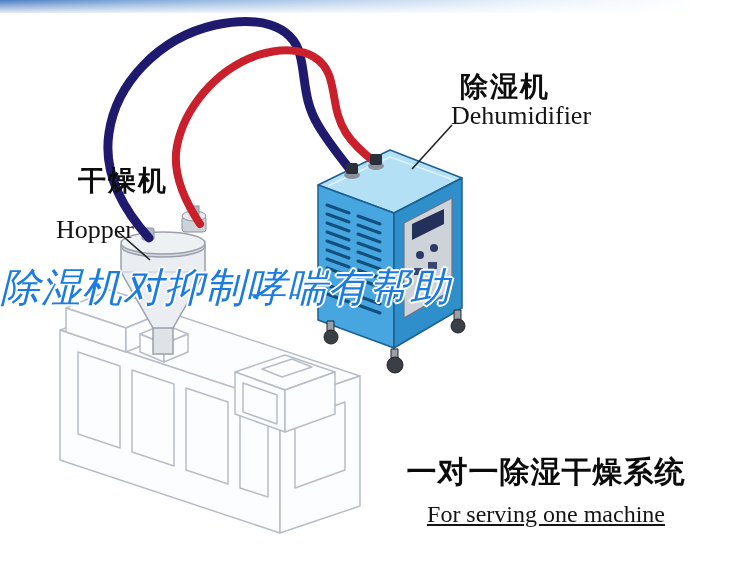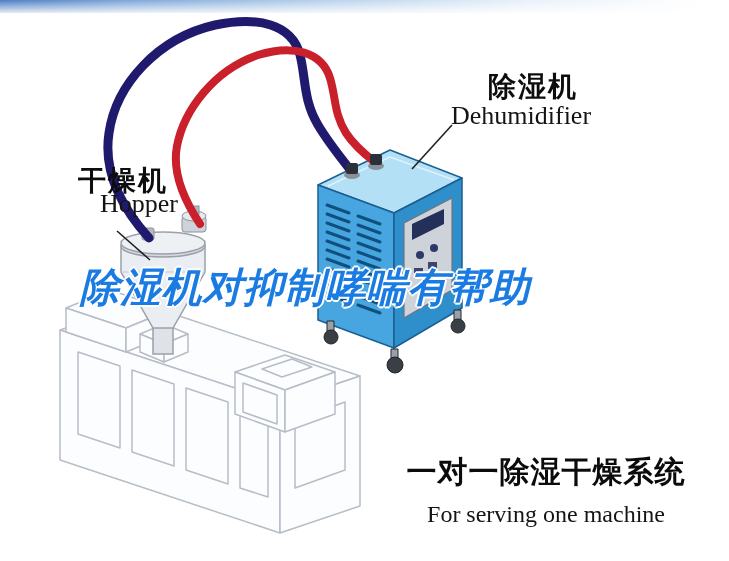--- a/index.html
+++ b/index.html
@@ -16,34 +16,35 @@
   #art{position:absolute;left:0;top:0;}
   .label-cn{
     position:absolute;font-weight:800;font-size:28px;line-height:1.05;color:#0d0d0d;
     letter-spacing:2px;font-family:"Liberation Sans",sans-serif;white-space:nowrap;
   }
   .label-en{
     position:absolute;font-size:26px;line-height:1.05;color:#141414;
     font-family:"Liberation Serif",serif;white-space:nowrap;
   }
   #headline{
-    position:absolute;left:0;top:264px;width:610px;text-align:center;
-    font-size:40px;line-height:1.15;font-weight:700;font-style:italic;letter-spacing:1px;
+    position:absolute;left:0;top:264px;width:610px;
+    font-size:40px;line-height:1.15;font-weight:400;font-style:italic;letter-spacing:1px;
     white-space:nowrap;
     text-shadow:-2px 0 0 #fff,2px 0 0 #fff,0 -2px 0 #fff,0 2px 0 #fff,
                 -1px -1px 0 #fff,1px 1px 0 #fff,-1px 1px 0 #fff,1px -1px 0 #fff;
   }
   #caption{position:absolute;left:398px;top:452px;width:296px;text-align:center;}
   #caption .cn{
     font-size:30px;font-weight:800;color:#0b0b0c;letter-spacing:1px;white-space:nowrap;
     font-family:Liberation Mono, monospace;
   }
   #caption .en{
     margin-top:8px;font-size:24px;color:#141414;white-space:nowrap;
     font-family:"Liberation Serif",serif;
+    text-decoration:underline;
   }
 </style>
 </head>
 <body>
 
 <div id="stage">
   <div id="top-band"></div>
 
   <svg id="art" width="729" height="561" viewBox="0 0 729 561" xmlns="http://www.w3.org/2000/svg">
     <defs>
@@ -138,23 +139,23 @@
       <rect x="370" y="154" width="12" height="11" rx="2" fill="#2a2f3a"></rect>
     </g>
 
     <g stroke-width="1.6" stroke="#222222">
       <line x1="117" y1="231" x2="150" y2="260"></line>
       <line x1="452" y1="125" x2="412" y2="169"></line>
     </g>
   </svg>
 
   <div class="label-cn" style="left:50px;top:166px;margin-left:28px;">干燥机</div>
-  <div class="label-en" style="left:56px;top:190px;margin-left:44px;">Hopper</div>
+  <div class="label-en" style="left:56px;top:216px;">Hopper</div>
 
-  <div class="label-cn" style="left:488px;top:72px;">除湿机</div>
+  <div class="label-cn" style="left:460px;top:72px;">除湿机</div>
   <div class="label-en" style="left:451px;top:102px;text-align:right;">Dehumidifier</div>
 
   <div id="headline" style="color: rgb(26, 124, 226);">除湿机对抑制哮喘有帮助</div>
 
   <div id="caption">
     <div class="cn">一对一除湿干燥系统</div>
     <div class="en">For serving one machine</div>
   </div>
 </div>
 

